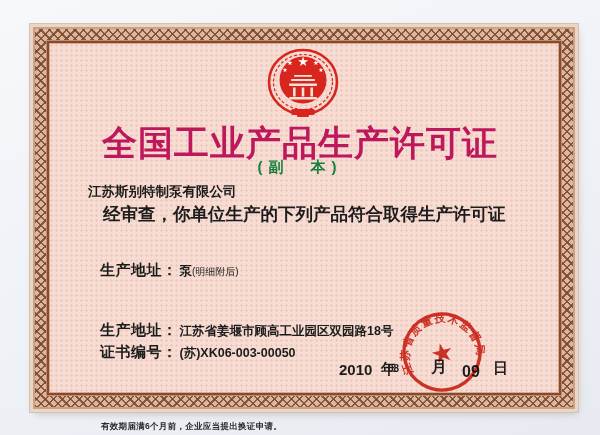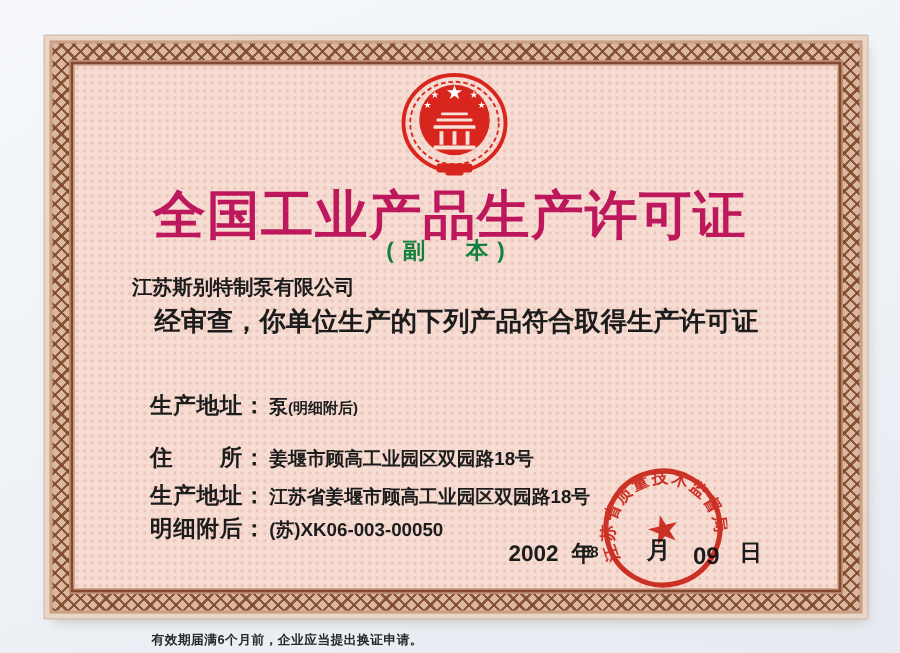--- a/index.html
+++ b/index.html
@@ -34,21 +34,21 @@
   
   .abs{position:absolute;white-space:nowrap;}
   .title{left:0;right:0;top:120px;text-align:center;font-size:35px;font-weight:bold;letter-spacing:1px;color:#be185d;}
   .subtitle{left:0;right:0;top:158px;text-align:center;font-size:15px;font-weight:bold;letter-spacing:6px;color:#15803d;}
   .company{left:88px;top:183px;font-size:13.5px;font-weight:bold;}
   .stmt1{left:103px;top:202px;font-size:17.5px;font-weight:bold;}
   .stmt2{left:61px;top:229px;font-size:17.5px;font-weight:bold;}
   .row{left:100px;font-size:15px;font-weight:bold;}
   .row .lbl{font-size:15px;font-weight:bold;letter-spacing:.5px;}
   .row .val{font-size:12.5px;font-weight:bold;margin-left:2px;}
-  .row .note{font-size:10px;font-weight:bold;}
+  .row .note{font-size:10px;font-weight:normal;}
   .row-product{top:261px;}
   .row-address{top:296px;}
   .row-prod-addr{top:321px;text-align:center;}
   .row-cert-no{top:343px;}
   .row-valid{top:364px;}
   .footnote{left:101px;top:385px;font-size:8.5px;font-weight:bold;color:#2a2a2a;letter-spacing:.3px;margin-top:36px;}
   .date-part{font-weight:bold;}
   .d-year{left:339px;top:361px;font-size:15px;}
   .d-yu{left:381px;top:360px;font-size:15px;}
   .d-month{left:388px;top:363px;font-size:10px;}
@@ -93,33 +93,30 @@
 
   <div class="abs title">全国工业产品生产许可证</div>
   <div class="abs subtitle">(副　本)</div>
 
   <div class="abs company">江苏斯别特制泵有限公司</div>
   <div class="abs stmt1">经审查，你单位生产的下列产品符合取得生产许可证</div>
 
   <div class="abs row row-product">
     <span class="lbl">生产地址：</span><span class="val">泵</span><span class="note">(明细附后)</span>
   </div>
-  <div class="abs row row-address">
-    <span class="lbl">住　　所：</span><span class="val">姜堰市顾高工业园区双园路18号</span>
-  </div>
   <div class="abs row row-prod-addr">
     <span class="lbl">生产地址：</span><span class="val">江苏省姜堰市顾高工业园区双园路18号</span>
   </div>
   <div class="abs row row-cert-no">
-    <span class="lbl">明细附后：</span><span class="val">(苏)XK06-003-00050</span>
+    <span class="lbl">证书编号：</span><span class="val">(苏)XK06-003-00050</span>
   </div>
 
   <div class="abs footnote">有效期届满6个月前，企业应当提出换证申请。</div>
 
-  <div class="abs date-part d-year">2002</div>
+  <div class="abs date-part d-year">2010</div>
   <div class="abs date-part d-yu">年</div>
   <div class="abs date-part d-month">08</div>
   <div class="abs date-part d-mu">月</div>
   <div class="abs date-part d-day">09</div>
   <div class="abs date-part d-du">日</div>
 
   <svg class="seal" viewBox="0 0 86 86">
     <defs>
       <path id="sealArc" d="M 10.5,57 A 34,34 0 1 1 75.5,57" fill="none"></path>
     </defs>

